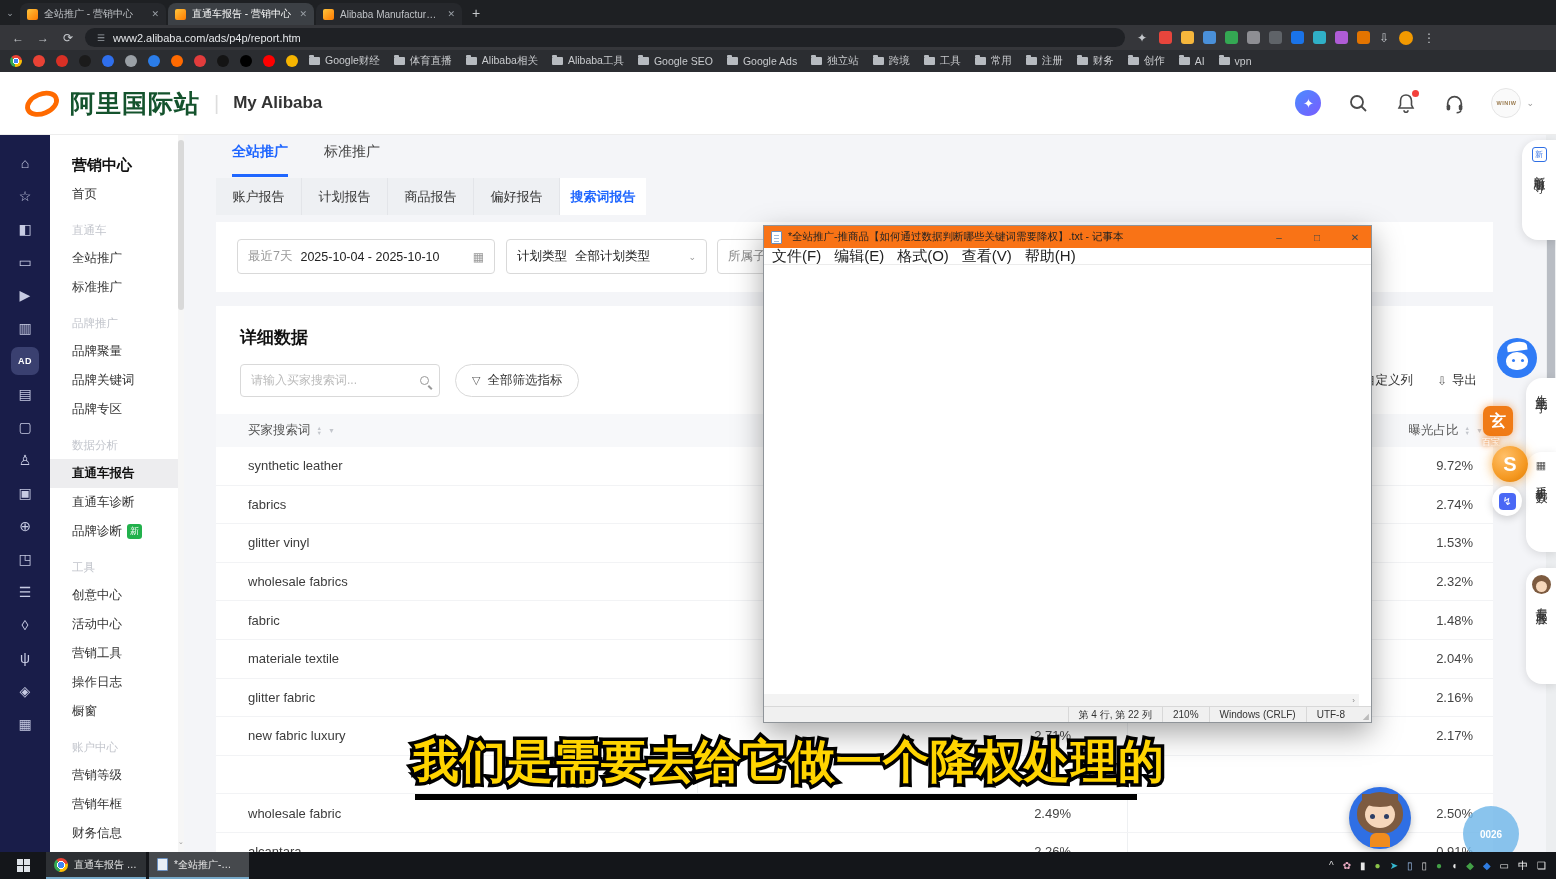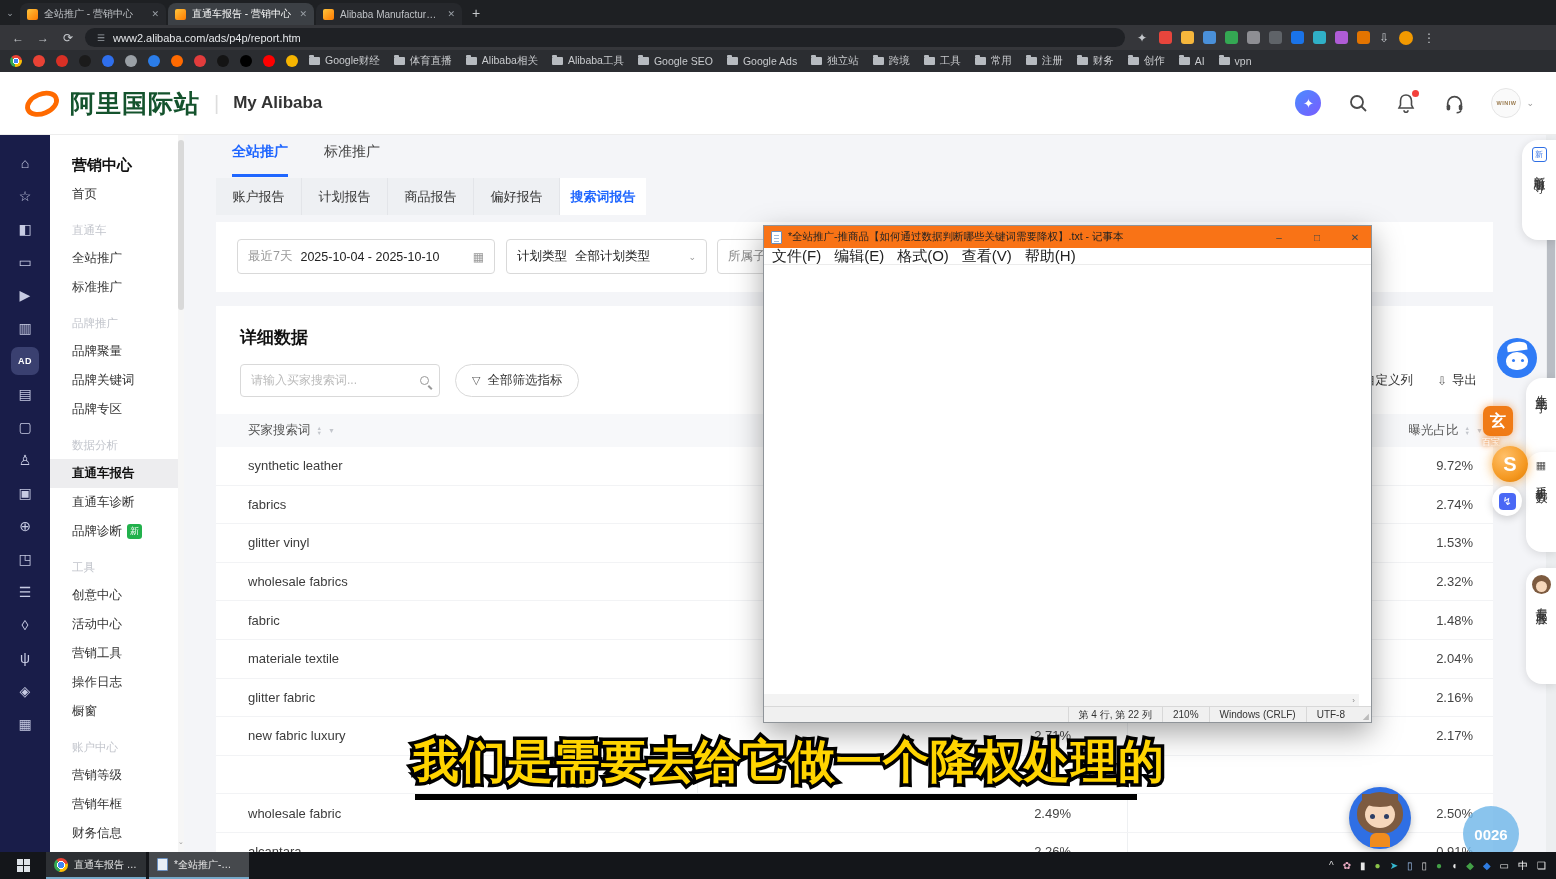--- a/index.html
+++ b/index.html
@@ -136,21 +136,21 @@
 .mini-agent::after{content:"";position:absolute;left:4px;top:6px;width:11px;height:11px;border-radius:50%;background:#f6d7bb}
 
 .subtitle{position:absolute;left:413px;top:731px;width:740px;font-size:46px;font-weight:900;color:#ffd400;-webkit-text-stroke:7px #000;paint-order:stroke fill;letter-spacing:1px;z-index:60;white-space:nowrap}
 .sub-underline{position:absolute;left:415px;top:794px;width:722px;height:5px;background:#ffd400;border-top:3px solid #000;border-bottom:3px solid #000;z-index:60}
 .girl{position:absolute;left:1349px;top:787px;width:62px;height:62px;border-radius:50%;background:#2f6fe4;overflow:hidden;z-index:55;box-shadow:0 2px 8px rgba(0,0,0,.25)}
 .girl .hair{position:absolute;left:8px;top:5px;width:46px;height:42px;border-radius:50% 50% 46% 46%;background:#7d5b40}
 .girl .face{position:absolute;left:16px;top:14px;width:30px;height:27px;border-radius:50%;background:#f6d7bb}
 .girl .bang{position:absolute;left:13px;top:7px;width:36px;height:13px;border-radius:0 0 60% 60%;background:#7d5b40}
 .girl .eye{position:absolute;top:27px;width:5px;height:5px;border-radius:50%;background:#2d3f66}
 .girl .shirt{position:absolute;left:21px;top:46px;width:20px;height:14px;border-radius:6px 6px 0 0;background:#f08c1e}
-.bubble{position:absolute;left:1463px;top:806px;width:56px;height:56px;border-radius:50%;background:rgba(109,181,232,.8);color:#fff;font-size:15px;font-weight:bold;display:flex;align-items:center;justify-content:center;z-index:55}
+.bubble{position:absolute;left:1463px;top:806px;width:56px;height:56px;border-radius:50%;background:rgba(109,181,232,.8);color:#fff;font-size:10px;font-weight:bold;display:flex;align-items:center;justify-content:center;z-index:55}
 
 .taskbar{position:absolute;left:0;top:852px;width:100%;height:27px;background:#14161a;display:flex;align-items:center;z-index:100}
 .startbtn{width:46px;height:27px;display:flex;align-items:center;justify-content:center}
 .winlogo{display:grid;grid-template-columns:6px 6px;grid-template-rows:6px 6px;gap:1px}
 .winlogo span{background:#dfe3e8}
 .tapp{height:27px;width:100px;display:flex;align-items:center;gap:6px;padding:0 8px;margin-right:3px;font-size:10px;color:#e8e8e8;border-bottom:2px solid #76a9c9;background:#2d3034}
 .tapp.focused{background:#46494d}
 .tapp-label{white-space:nowrap;overflow:hidden;text-overflow:ellipsis}
 .chromedot{width:14px;height:14px;border-radius:50%;background:radial-gradient(circle at 50% 50%,#4285f4 0 30%,#fff 30% 40%,rgba(0,0,0,0) 40%),conic-gradient(from -45deg,#ea4335 0 120deg,#fbbc05 120deg 240deg,#34a853 240deg 360deg);flex:none}
 .npdot{width:11px;height:13px;background:#e8eef5;border:1px solid #6a8fc0;border-radius:1px;flex:none}

